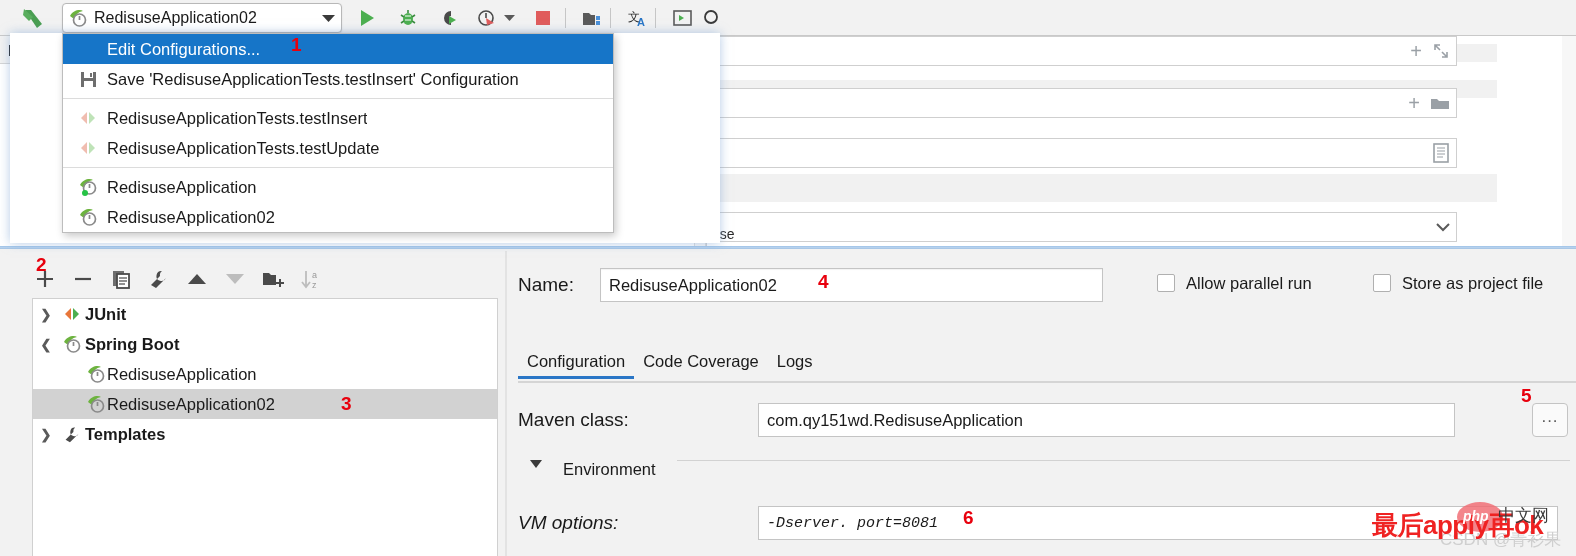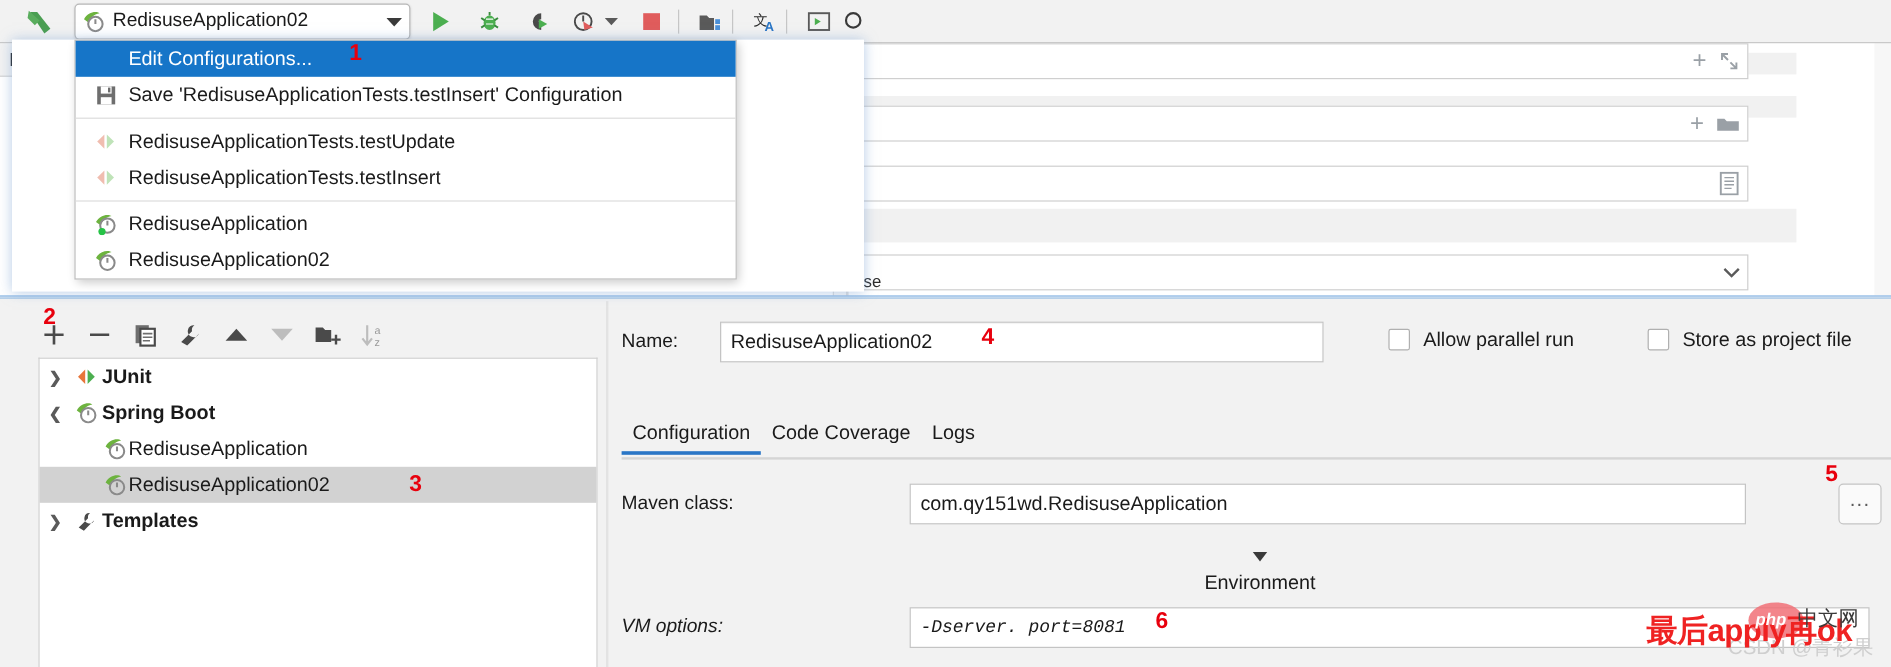--- a/index.html
+++ b/index.html
@@ -169,21 +169,21 @@
   .tree-icon { width: 26px; display: flex; align-items: center; justify-content: center; }
 
   .dialog-divider {
     position: absolute; left: 505px; top: 250px; width: 2px; height: 306px; background: #e3e3e3;
   }
 
   
   .name-row {
     position: absolute; left: 518px; top: 268px; display: flex; align-items: center;
   }
-  .form-label { font-size: 16px; color: #1a1a1a; }
+  .form-label { font-size: 19px; color: #1a1a1a; }
   .name-input {
     margin-left: 0; width: 503px; height: 34px; background: #ffffff;
     border: 1px solid #c4c4c4; display: flex; align-items: center; padding-left: 8px;
     font-size: 16.5px; color: #1a1a1a;
     box-shadow: inset 0 1px 1px rgba(0,0,0,0.05);
   }
   .checkbox-group {
     position: absolute; top: 274px; display: flex; align-items: flex-start; gap: 11px;
   }
   .cb {
@@ -217,21 +217,21 @@
   .text-field.mono { font-family: "Liberation Mono", monospace; font-size: 15px; }
   .ellipsis-btn {
     position: absolute; left: 1532px; top: 403px; width: 36px; height: 34px;
     background: #fafafa; border: 1px solid #c4c4c4; border-radius: 4px;
     display: flex; align-items: center; justify-content: center;
     font-size: 17px; color: #5a5a5a; letter-spacing: 1px; padding-bottom: 6px;
   }
 
   .env-row {
     position: absolute; left: 530px; top: 460px; width: 1040px; height: 26px;
-    display: flex; align-items: center; gap: 9px; flex-direction: column;
+    display: flex; align-items: flex-start; gap: 21px;
   }
   .tri-down { width: 0; height: 0; border-left: 6px solid transparent; border-right: 6px solid transparent; border-top: 8px solid #3a3a3a; }
   .env-label { font-size: 16.5px; color: #1a1a1a; }
   .env-line { flex: 1; height: 1px; background: #d2d2d2; }
 
   .vm-row {
     position: absolute; left: 518px; top: 506px; display: flex; align-items: center; font-style: italic;
   }
 
   
@@ -442,31 +442,31 @@
 
       <div class="menu-sep"></div>
 
       <div class="menu-item">
         <span class="mi-icon">
           <svg width="18" height="16" viewBox="0 0 18 16">
             <path d="M8 2 L8 14 L2 8 Z" fill="#f0bdb0"></path>
             <path d="M10 2 L10 14 L16 8 Z" fill="#bfe3b8"></path>
           </svg>
         </span>
-        <span class="mi-label">RedisuseApplicationTests.testUpdate</span>
+        <span class="mi-label">RedisuseApplicationTests.testInsert</span>
       </div>
 
       <div class="menu-item">
         <span class="mi-icon">
           <svg width="18" height="16" viewBox="0 0 18 16">
             <path d="M8 2 L8 14 L2 8 Z" fill="#f0bdb0"></path>
             <path d="M10 2 L10 14 L16 8 Z" fill="#bfe3b8"></path>
           </svg>
         </span>
-        <span class="mi-label">RedisuseApplicationTests.testInsert</span>
+        <span class="mi-label">RedisuseApplicationTests.testUpdate</span>
       </div>
 
       <div class="menu-sep"></div>
 
       <div class="menu-item">
         <span class="mi-icon">
           <svg width="19" height="18" viewBox="0 0 19 18">
             <path d="M1 7 C4 1 11 0 14 2 C9 3 6 6 5 10 Z" fill="#6db33f"></path>
             <circle cx="10.5" cy="10" r="6" fill="none" stroke="#8a8a8a" stroke-width="1.7"></circle>
             <path d="M10.5 6 L10.5 10" stroke="#8a8a8a" stroke-width="1.7"></path>

